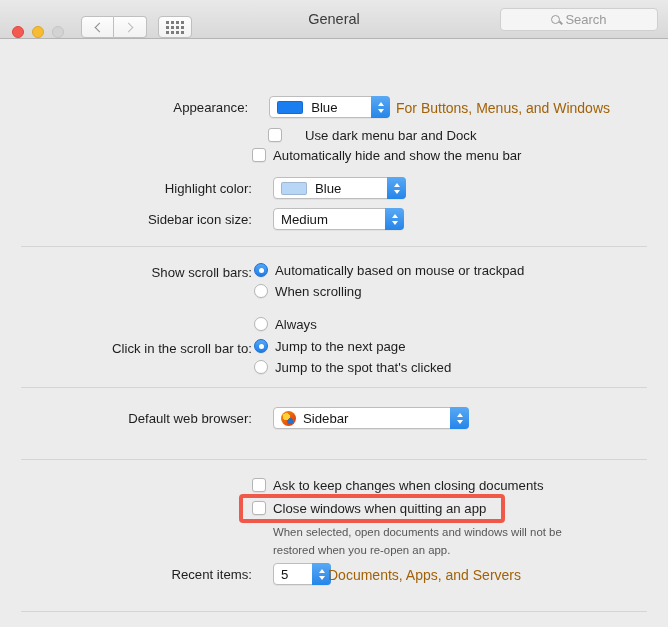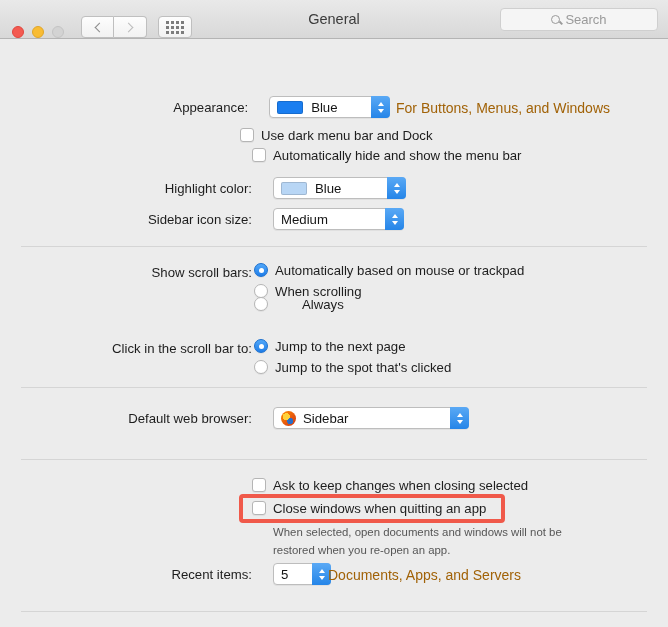--- a/index.html
+++ b/index.html
@@ -232,21 +232,21 @@
         <span class="swatch" style="background:#1a7ef0;"></span>
         <span>Blue</span>
         <span class="stepper">
           <span class="a up"></span>
             <span class="a down"></span>
         </span>
       </div>
     </div>
     <div class="trailing" style="position:absolute; left:396px; top:61px;">For Buttons, Menus, and Windows</div>
 
-    <div class="cbrow" style="left:240px; top:89px;">
+    <div class="cbrow" style="left:268px; top:89px;gap:16px;">
       <span class="cb"></span>
       <span class="cbtext">Use dark menu bar and Dock</span>
     </div>
     <div class="cbrow" style="left:252px; top:109px;">
       <span class="cb"></span>
       <span class="cbtext">Automatically hide and show the menu bar</span>
     </div>
 
     <div class="row" style="left:127px; top:138px;">
       <div class="label" style="width:125px;">Highlight color:</div>
@@ -275,21 +275,21 @@
 
     <div class="label" style="position:absolute; left:130px; top:226px; width:122px;">Show scroll bars:</div>
     <div class="cbrow" style="left:254px; top:224px;">
       <span class="radio on"></span>
       <span class="cbtext">Automatically based on mouse or trackpad</span>
     </div>
     <div class="cbrow" style="left:254px; top:245px;">
       <span class="radio"></span>
       <span class="cbtext">When scrolling</span>
     </div>
-    <div class="cbrow" style="left:254px; top:258px;gap:27px;">
+    <div class="cbrow" style="left:254px; top:278px;">
       <span class="radio"></span>
       <span class="cbtext">Always</span>
     </div>
 
     <div class="label" style="position:absolute; left:86px; top:302px; width:166px;">Click in the scroll bar to:</div>
     <div class="cbrow" style="left:254px; top:300px;">
       <span class="radio on"></span>
       <span class="cbtext">Jump to the next page</span>
     </div>
     <div class="cbrow" style="left:254px; top:321px;">
@@ -308,21 +308,21 @@
           <span class="a up"></span>
             <span class="a down"></span>
         </span>
       </div>
     </div>
 
     <div class="sep" style="top:420px;"></div>
 
     <div class="cbrow" style="left:252px; top:439px;">
       <span class="cb"></span>
-      <span class="cbtext">Ask to keep changes when closing selected</span>
+      <span class="cbtext">Ask to keep changes when closing documents</span>
     </div>
 
     <div class="cbrow" style="left:252px; top:462px;">
       <span class="cb"></span>
       <span class="cbtext">Close windows when quitting an app</span>
     </div>
 
     <div class="redbox" style="left:239px; top:455px; width:266px; height:29px;"></div>
 
     <div class="hint" style="left:273px; top:484px;">When selected, open documents and windows will not be restored when you re-open an app.</div>

